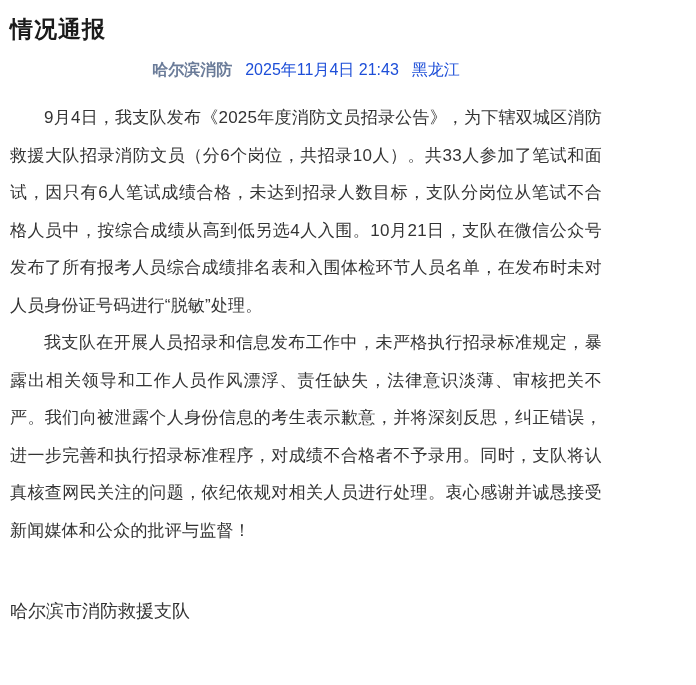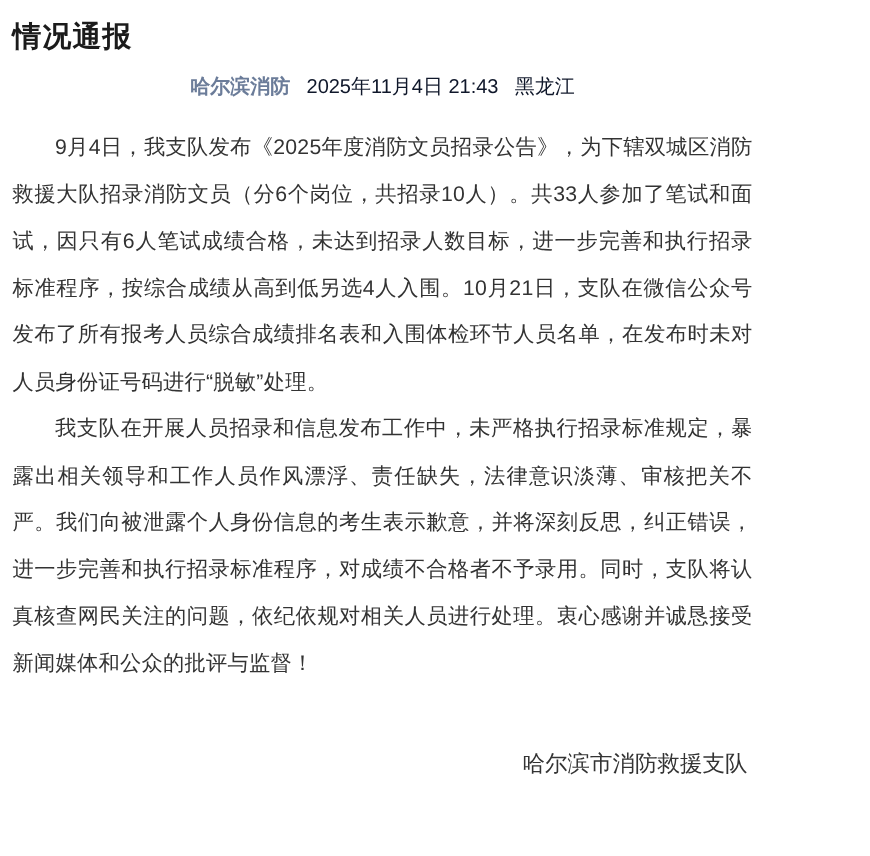--- a/index.html
+++ b/index.html
@@ -34,38 +34,37 @@
     line-height: 22px;
     justify-content: center;
   }
   .author-link {
     color: #6b7c99;
     font-weight: 700;
     text-decoration: none;
     cursor: pointer;
   }
   .meta-text {
-    color: #0f172a;
+    color: #1d4ed8;
     font-weight: 400;
   }
   .body-text {
     margin-top: 18px;
   }
   .body-text p {
     margin: 0;
     font-size: 17px;
     line-height: 37.5px;
     color: #333333;
     text-align: justify;
     text-indent: 2em;
     letter-spacing: 0.2px;
   }
   .signature {
     margin-top: 42px;
-    text-align: right;
     font-size: 18px;
     color: #333333;
   }
   .signature p {
     margin: 0;
     line-height: 40px;
   }
   .sig-name { padding-right: 4px; }
   .sig-date { padding-right: 33px; }
 </style>
@@ -76,21 +75,21 @@
 
   <h1 class="title">情况通报</h1>
 
   <div class="byline">
     <a class="author-link">哈尔滨消防</a>
     <span class="meta-text">2025年11月4日 21:43</span>
     <span class="meta-text">黑龙江</span>
   </div>
 
   <div class="body-text">
-    <p>9月4日，我支队发布《2025年度消防文员招录公告》，为下辖双城区消防救援大队招录消防文员（分6个岗位，共招录10人）。共33人参加了笔试和面试，因只有6人笔试成绩合格，未达到招录人数目标，进一步完善和执行招录标准程序，按综合成绩从高到低另选4人入围。10月21日，支队在微信公众号发布了所有报考人员综合成绩排名表和入围体检环节人员名单，在发布时未对人员身份证号码进行“脱敏”处理。</p>
+    <p>9月4日，我支队发布《2025年度消防文员招录公告》，为下辖双城区消防救援大队招录消防文员（分6个岗位，共招录10人）。共33人参加了笔试和面试，因只有6人笔试成绩合格，未达到招录人数目标，支队分岗位从笔试不合格人员中，按综合成绩从高到低另选4人入围。10月21日，支队在微信公众号发布了所有报考人员综合成绩排名表和入围体检环节人员名单，在发布时未对人员身份证号码进行“脱敏”处理。</p>
     <p>我支队在开展人员招录和信息发布工作中，未严格执行招录标准规定，暴露出相关领导和工作人员作风漂浮、责任缺失，法律意识淡薄、审核把关不严。我们向被泄露个人身份信息的考生表示歉意，并将深刻反思，纠正错误，进一步完善和执行招录标准程序，对成绩不合格者不予录用。同时，支队将认真核查网民关注的问题，依纪依规对相关人员进行处理。衷心感谢并诚恳接受新闻媒体和公众的批评与监督！</p>
   </div>
 
   <div class="signature">
     <p class="sig-name">哈尔滨市消防救援支队</p>
   </div>
 
 </div>
 
 </body></html>

